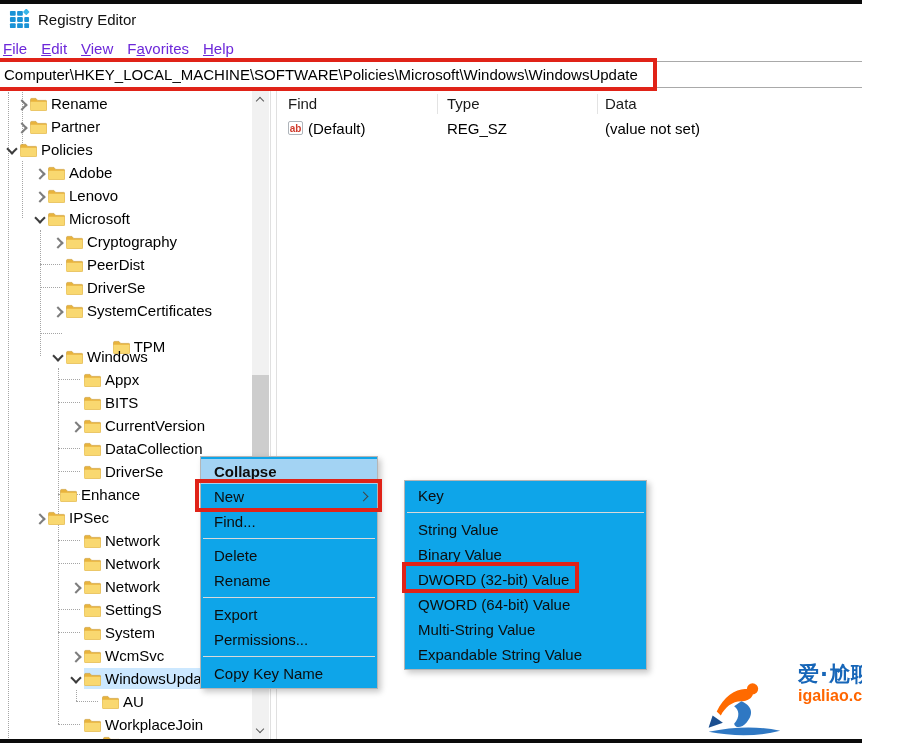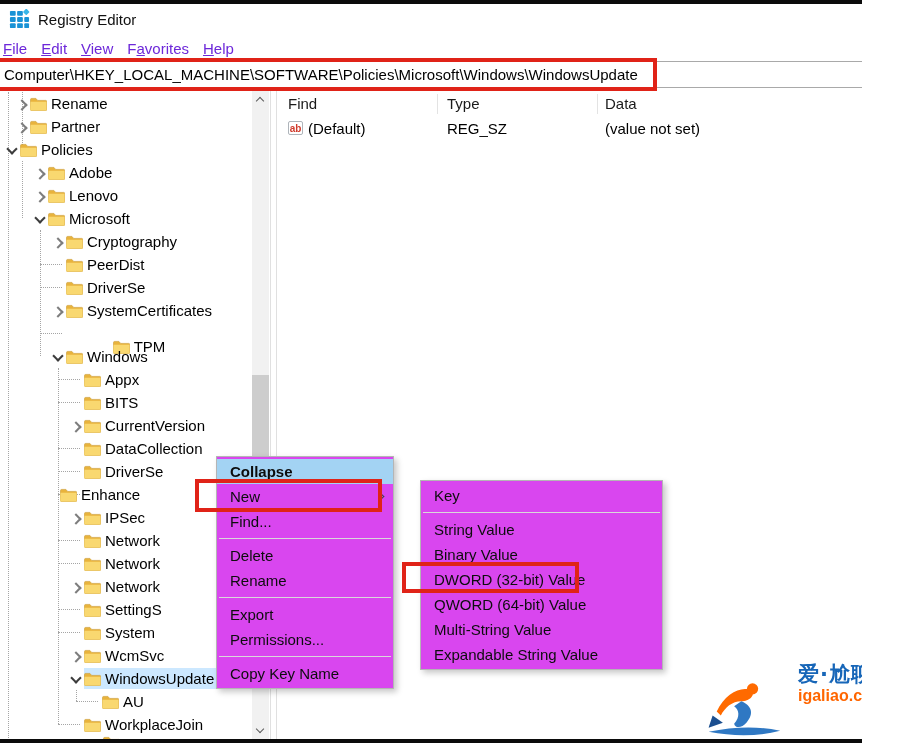--- a/index.html
+++ b/index.html
@@ -54,22 +54,22 @@
   .lv-head{position:relative;height:26px;}
   .lv-hcell{position:absolute;top:4px;color:#1a1a1a;}
   .lv-div{position:absolute;top:3px;width:1px;height:20px;background:#e3e3e3;}
   .lv-row{position:absolute;top:27px;left:0;right:0;height:22px;}
   .lv-cell{position:absolute;top:2px;color:#000;}
   .ab-icon{position:absolute;left:10px;top:3px;width:15px;height:14px;border:1px solid #aeb4ba;border-radius:2px;
            background:#fff;color:#d03a2b;font-weight:bold;font-size:10px;line-height:13px;text-align:center;
            font-family:"Liberation Sans",sans-serif;box-sizing:border-box;}
 
   
-  .menu{position:absolute;background:#d946ef;border:1px solid #b5b5b5;box-shadow:3px 3px 6px rgba(0,0,0,.22);
-        padding:2px 0;box-sizing:border-box;z-index:40;margin-left:16px;}
+  .menu{position:absolute;background:#0ea5e9;border:1px solid #b5b5b5;box-shadow:3px 3px 6px rgba(0,0,0,.22);
+        padding:2px 0;box-sizing:border-box;z-index:40;}
   .ctxmenu{left:200px;top:456px;width:178px;}
   .submenu{left:404px;top:480px;width:243px;}
   .mi{height:25px;line-height:25px;padding-left:13px;position:relative;color:#0d0d0d;}
   .mi.hl{background:var(--hl);font-weight:bold;}
   .msep{height:1px;background:#d9d9d9;margin:4px 2px;}
   .mi-arrow{position:absolute;right:10px;top:9px;width:6px;height:6px;
             border-top:1.5px solid #444;border-right:1.5px solid #444;transform:rotate(45deg);}
 
   
   .redbox{position:absolute;border:4px solid var(--red);z-index:50;pointer-events:none;box-sizing:border-box;}
@@ -317,21 +317,21 @@
       <div class="trow" style="padding-left: 44px;">
         <span class="chev"></span>
         <span class="rowbody">
           <svg class="fold" viewBox="0 0 17 14">
             <path d="M0.5,2.6 q0,-1.2 1.2,-1.2 h4.2 l1.8,2 h8 q1,0 1,1 v8 q0,1.2 -1.2,1.2 h-13.8 q-1.2,0 -1.2,-1.2 z" fill="#e8b33c" stroke="#c9992f" stroke-width="0.6"></path>
             <path d="M0.5,4.8 h16 v7.6 q0,1.2 -1.2,1.2 h-13.8 q-1.2,0 -1.2,-1.2 z" fill="#f9d870"></path>
           </svg>
           <span class="tlabel">Enhance</span>
         </span>
       </div>
-      <div class="trow" style="padding-left: 68px;">
+      <div class="trow" style="padding-left: 32px;">
         <span class="chev c"></span>
         <span class="rowbody">
           <svg class="fold" viewBox="0 0 17 14">
             <path d="M0.5,2.6 q0,-1.2 1.2,-1.2 h4.2 l1.8,2 h8 q1,0 1,1 v8 q0,1.2 -1.2,1.2 h-13.8 q-1.2,0 -1.2,-1.2 z" fill="#e8b33c" stroke="#c9992f" stroke-width="0.6"></path>
             <path d="M0.5,4.8 h16 v7.6 q0,1.2 -1.2,1.2 h-13.8 q-1.2,0 -1.2,-1.2 z" fill="#f9d870"></path>
           </svg>
           <span class="tlabel">IPSec</span>
         </span>
       </div>
       <div class="trow" style="padding-left: 68px;">

